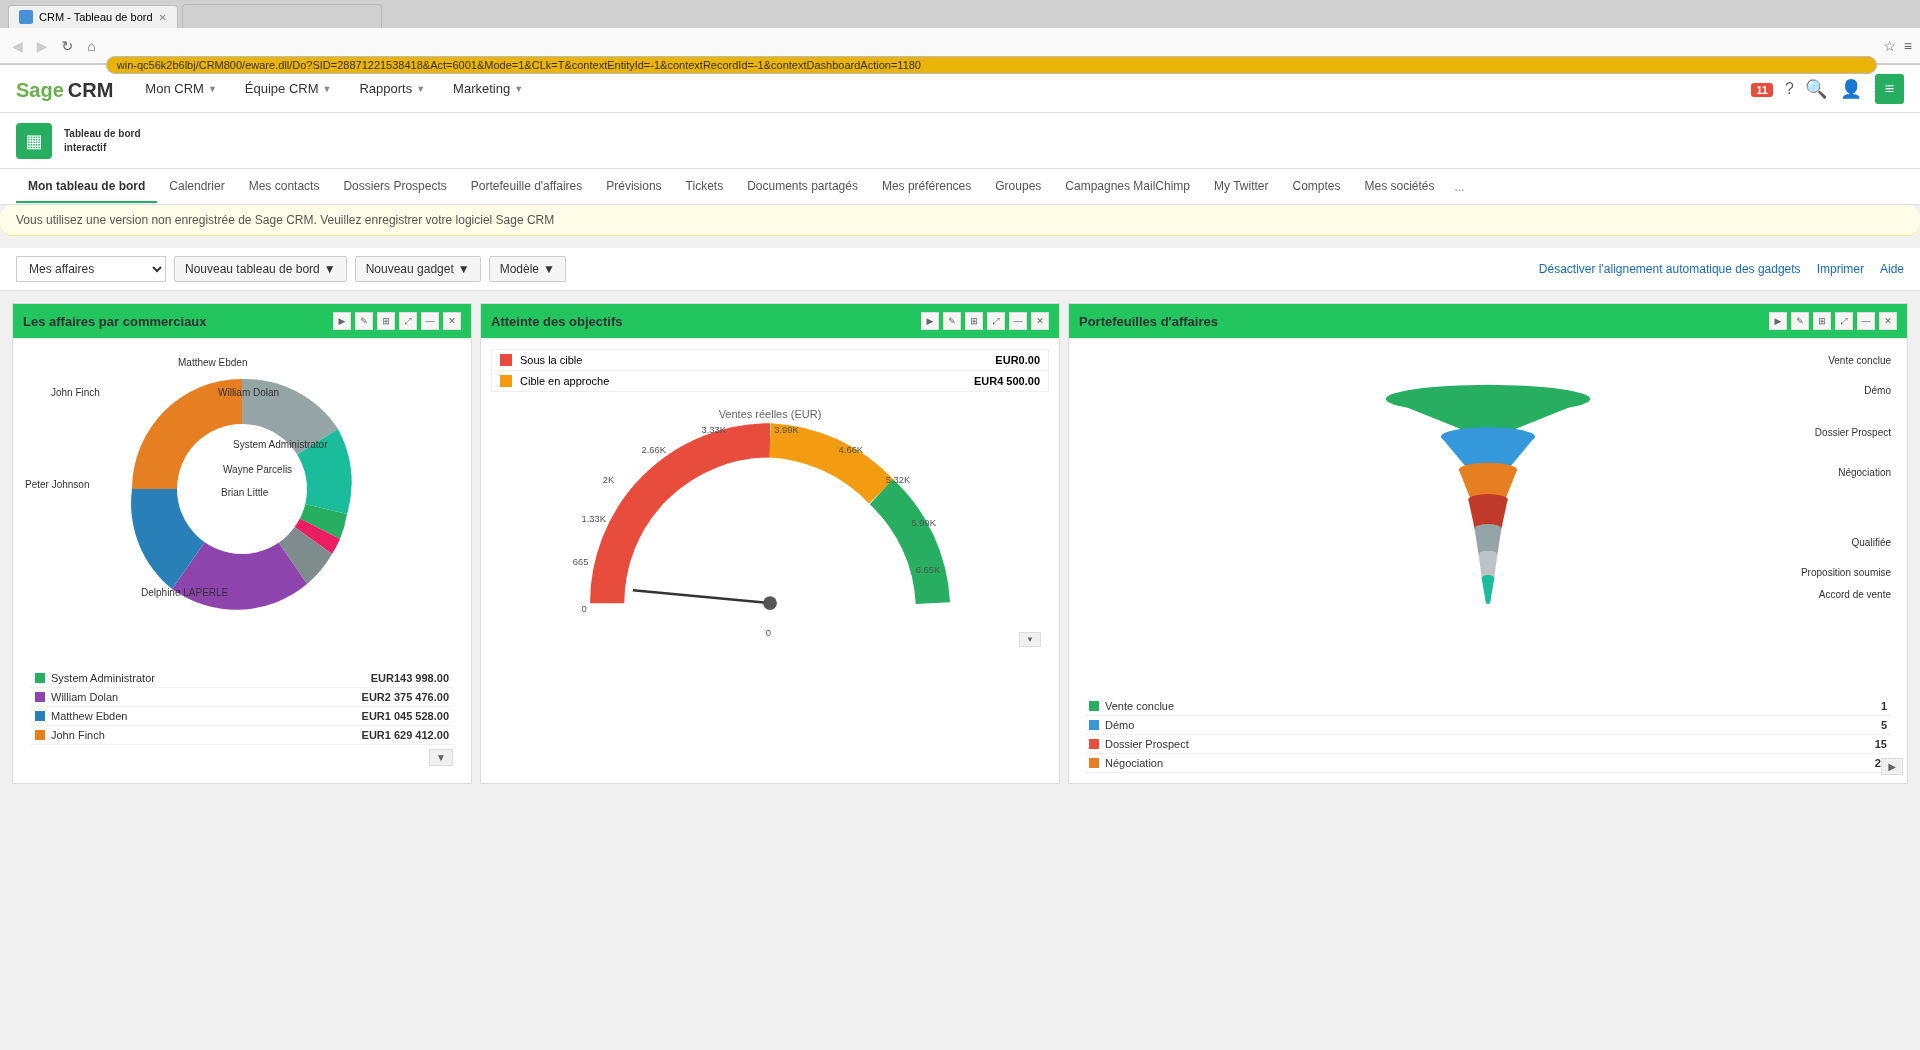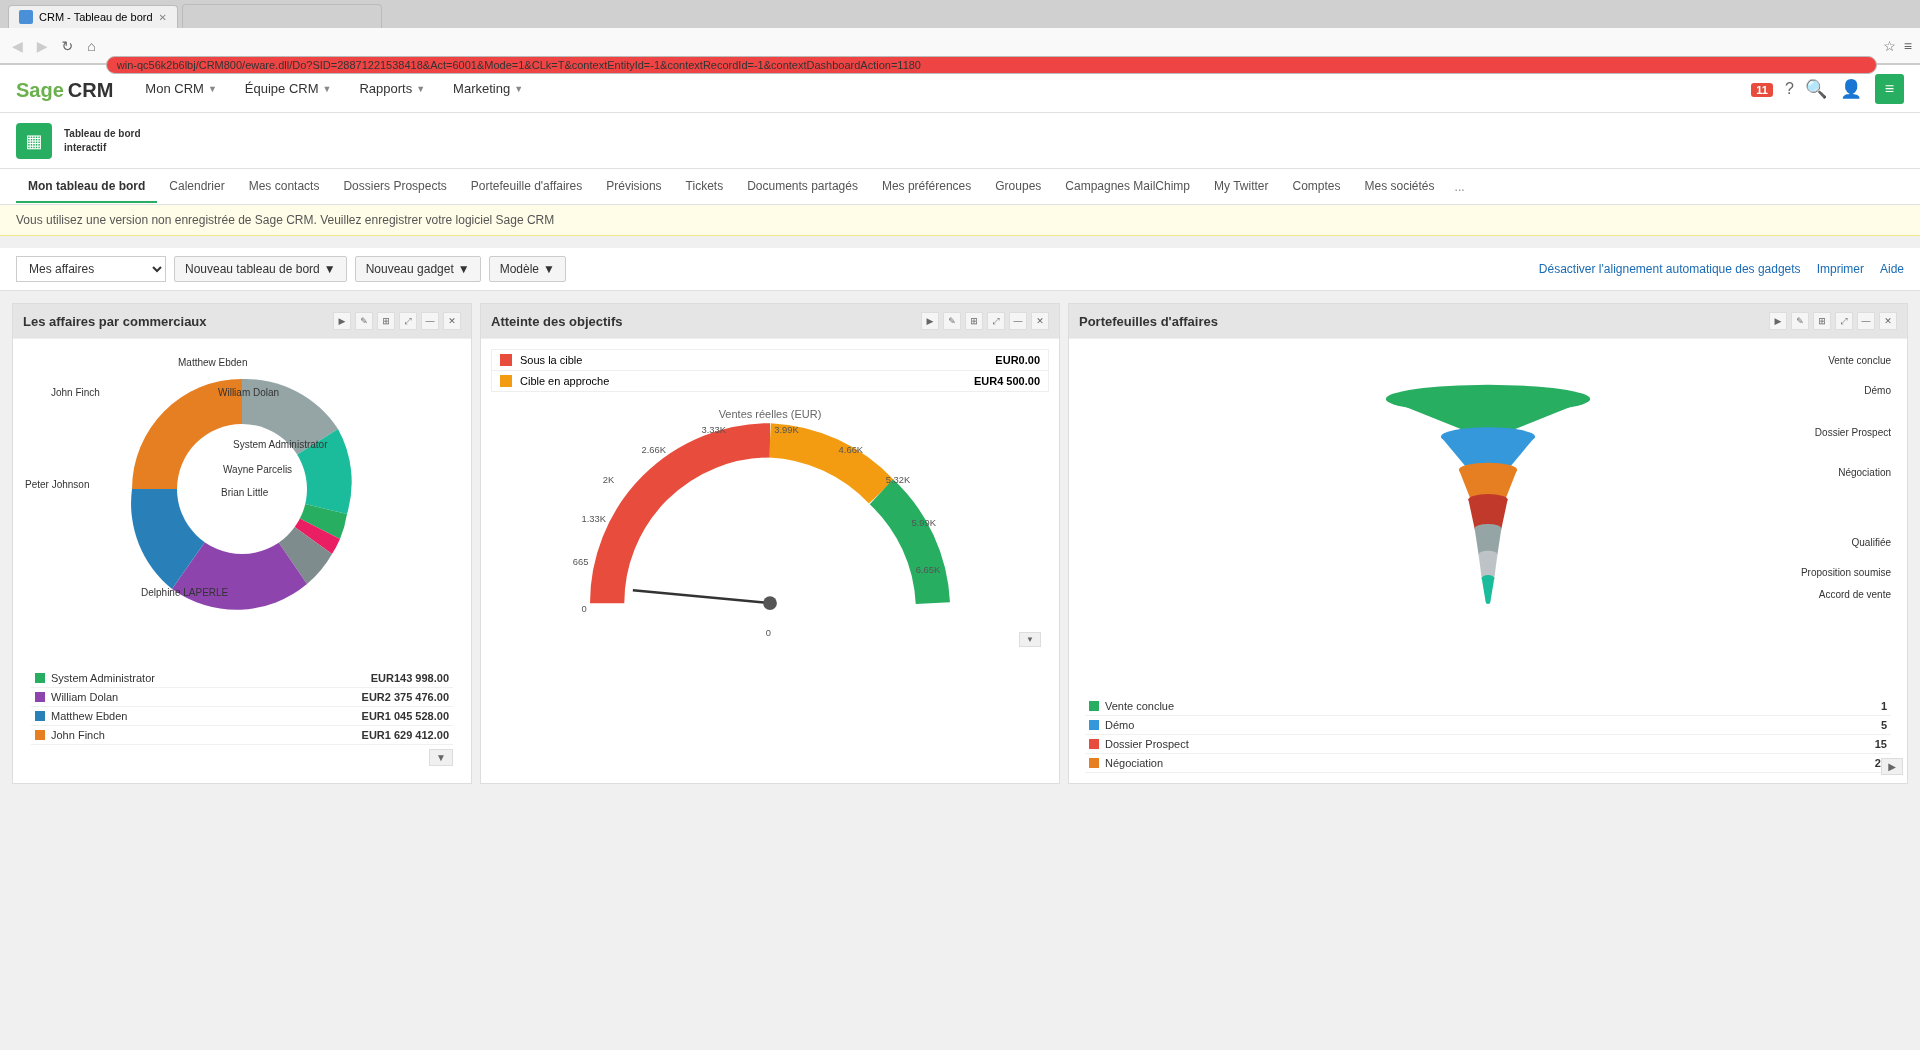--- a/index.html
+++ b/index.html
@@ -7,21 +7,21 @@
 
     
     .browser-chrome { background: #e8e8e8; border-bottom: 1px solid #ccc; }
     .browser-tabs { background: #d0d0d0; display: flex; align-items: flex-end; height: 28px; padding: 0 8px; }
     .browser-tab { background: #f0f0f0; border: 1px solid #bbb; border-bottom: none; padding: 4px 10px; font-size: 11px; display: flex; align-items: center; gap: 6px; border-radius: 4px 4px 0 0; }
     .browser-tab .tab-icon { width: 14px; height: 14px; background: #4a90d9; border-radius: 2px; display: inline-block; }
     .browser-tab .close-tab { color: #888; font-size: 10px; cursor: pointer; }
     .browser-addressbar { background: #f9f9f9; display: flex; align-items: center; padding: 4px 8px; gap: 6px; border-bottom: 1px solid #ccc; height: 36px; }
     .nav-btn { background: none; border: none; cursor: pointer; color: #666; font-size: 14px; padding: 2px 4px; }
     .nav-btn:disabled { color: #ccc; }
-    .address-input { flex: 1; border: 1px solid #bbb; border-radius: 10px; padding: 2px 10px; font-size: 11px; color: #333; background: #ef4444; margin-top: 39px; }
+    .address-input { flex: 1; border: 1px solid #bbb; border-radius: 10px; padding: 2px 10px; font-size: 11px; color: #333; background: #eab308; margin-top: 39px; }
     .browser-actions { display: flex; gap: 8px; color: #666; font-size: 14px; }
 
     
     .app-header { background: white; border-bottom: 1px solid #e0e0e0; display: flex; align-items: center; justify-content: space-between; padding: 0 16px; height: 48px; }
     .logo { display: flex; align-items: center; gap: 4px; font-size: 20px; font-weight: bold; }
     .logo-sage { color: #6ab04c; }
     .logo-crm { color: #333; }
     .nav-menu { display: flex; gap: 4px; }
     .nav-item { padding: 6px 12px; font-size: 13px; color: #333; cursor: pointer; display: flex; align-items: center; gap: 4px; border-radius: 3px; }
     .nav-chevron { font-size: 9px; color: #888; }
@@ -34,33 +34,33 @@
     .page-title-icon { width: 36px; height: 36px; background: #27ae60; border-radius: 4px; display: flex; align-items: center; justify-content: center; color: white; font-size: 18px; }
     .page-title-text { font-size: 10px; font-weight: bold; color: #333; line-height: 1.4; }
 
     
     .sub-nav { background: white; border-bottom: 1px solid #e0e0e0; display: flex; align-items: center; padding: 0 16px; height: 36px; gap: 0; overflow: hidden; }
     .sub-nav-item { padding: 8px 12px; font-size: 12px; color: #555; cursor: pointer; white-space: nowrap; border-bottom: 2px solid transparent; }
     .sub-nav-item.active { color: #333; font-weight: bold; border-bottom: 2px solid #27ae60; }
     .sub-nav-more { padding: 8px 8px; color: #888; cursor: pointer; }
 
     
-    .warning-bar { background: #fffde7; border-bottom: 1px solid #f0e68c; padding: 8px 16px; font-size: 12px; color: #555; }
+    .warning-bar { background: #fffde7; border-bottom: 1px solid #f0e68c; padding: 8px 16px; font-size: 12px; color: #555; border-radius: 13px; }
 
     
     .dashboard-toolbar { background: white; border-bottom: 1px solid #e0e0e0; display: flex; align-items: center; padding: 8px 16px; gap: 8px; margin-top: 12px; }
     .dashboard-select { border: 1px solid #ccc; padding: 4px 8px; font-size: 12px; color: #333; background: white; cursor: pointer; min-width: 150px; }
     .dashboard-btn { border: 1px solid #ccc; padding: 5px 10px; font-size: 12px; background: #f5f5f5; cursor: pointer; color: #333; display: flex; align-items: center; gap: 4px; border-radius: 2px; }
     .toolbar-right { margin-left: auto; display: flex; gap: 16px; font-size: 12px; color: #1a6bb5; cursor: pointer; }
 
     
     .dashboard-content { display: flex; gap: 0; padding: 12px; background: #f0f0f0; min-height: 500px; }
     .dashboard-panel { background: white; border: 1px solid #ddd; margin-right: 8px; flex: 1; }
     .dashboard-panel:last-child { margin-right: 0; }
-    .panel-header { display: flex; align-items: center; justify-content: space-between; padding: 8px 10px; border-bottom: 1px solid #eee; background: #e5e5e5; }
+    .panel-header { display: flex; align-items: center; justify-content: space-between; padding: 8px 10px; border-bottom: 1px solid #eee; background: #22c55e; }
     .panel-title { font-size: 13px; font-weight: bold; color: #333; }
     .panel-controls { display: flex; gap: 4px; align-items: center; }
     .panel-ctrl { width: 18px; height: 18px; border: 1px solid #ddd; background: #f5f5f5; cursor: pointer; display: flex; align-items: center; justify-content: center; font-size: 9px; color: #666; }
     .panel-content { padding: 10px; position: relative; overflow: hidden; }
     .chart-legend { margin-top: 10px; padding: 0 8px; }
     .legend-item { display: flex; align-items: center; justify-content: space-between; padding: 3px 4px; border-bottom: 1px solid #f0f0f0; font-size: 11px; }
     .legend-color { width: 10px; height: 10px; display: inline-block; margin-right: 6px; flex-shrink: 0; }
     .legend-name { flex: 1; color: #333; }
     .legend-value { color: #333; font-weight: bold; }
 

